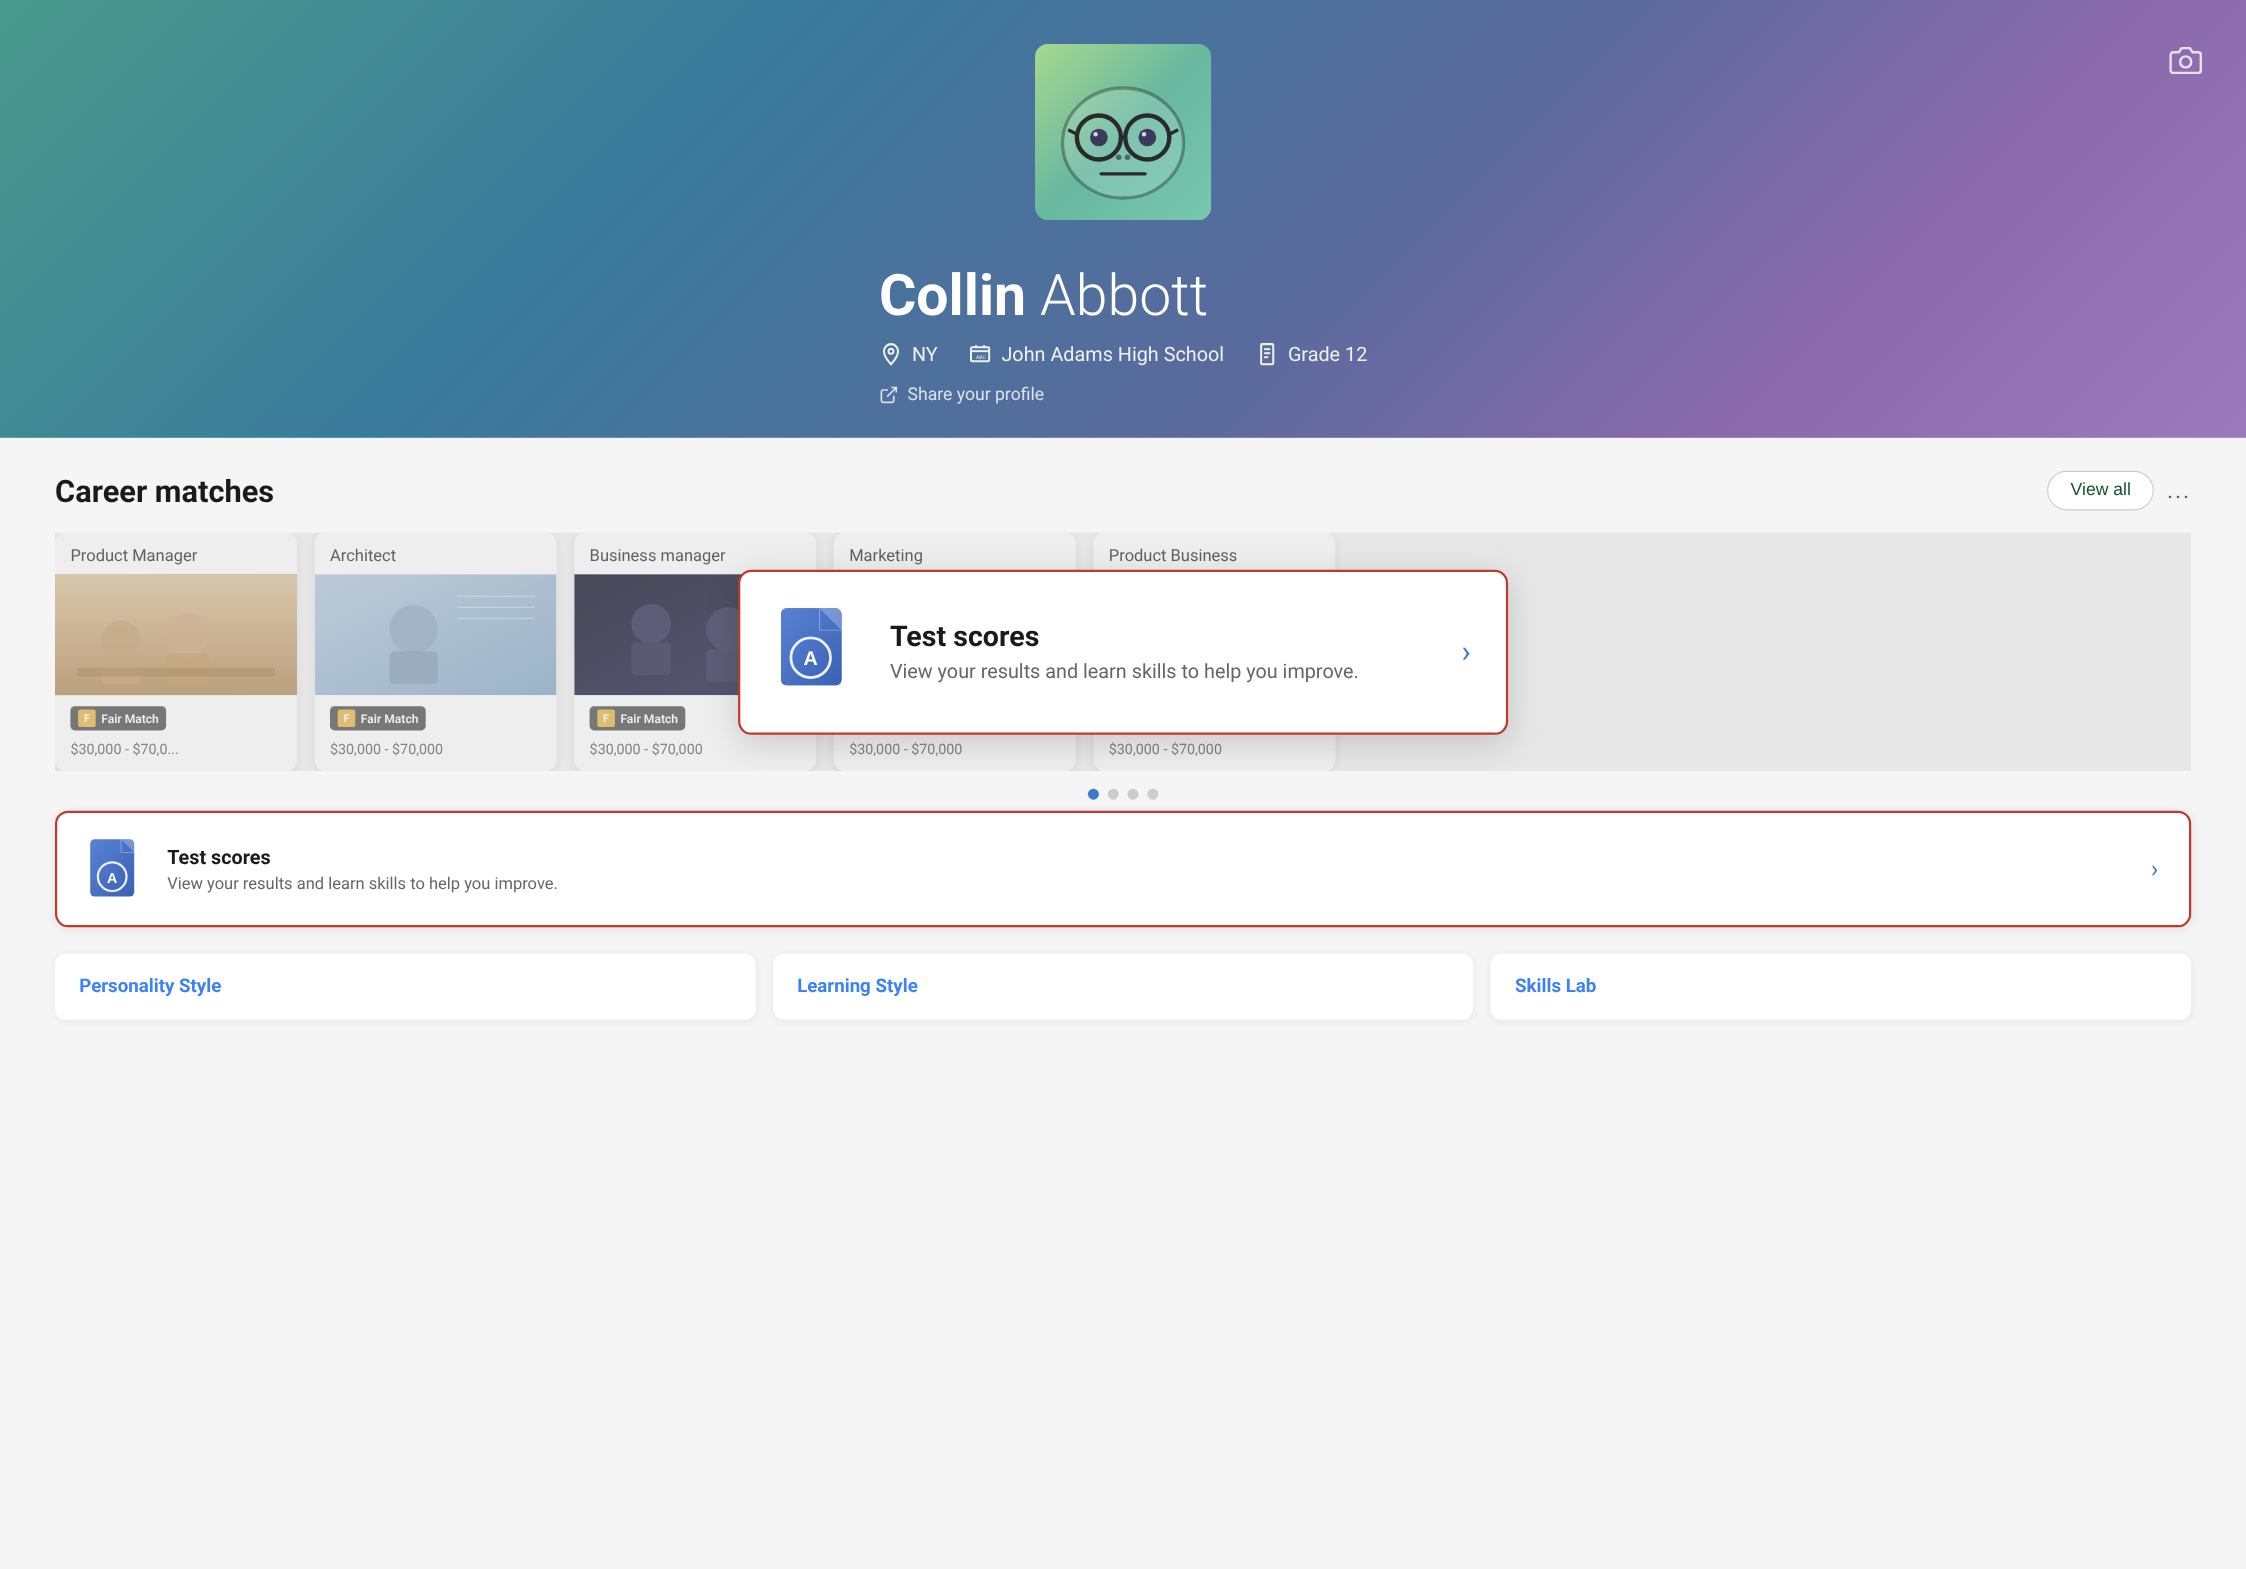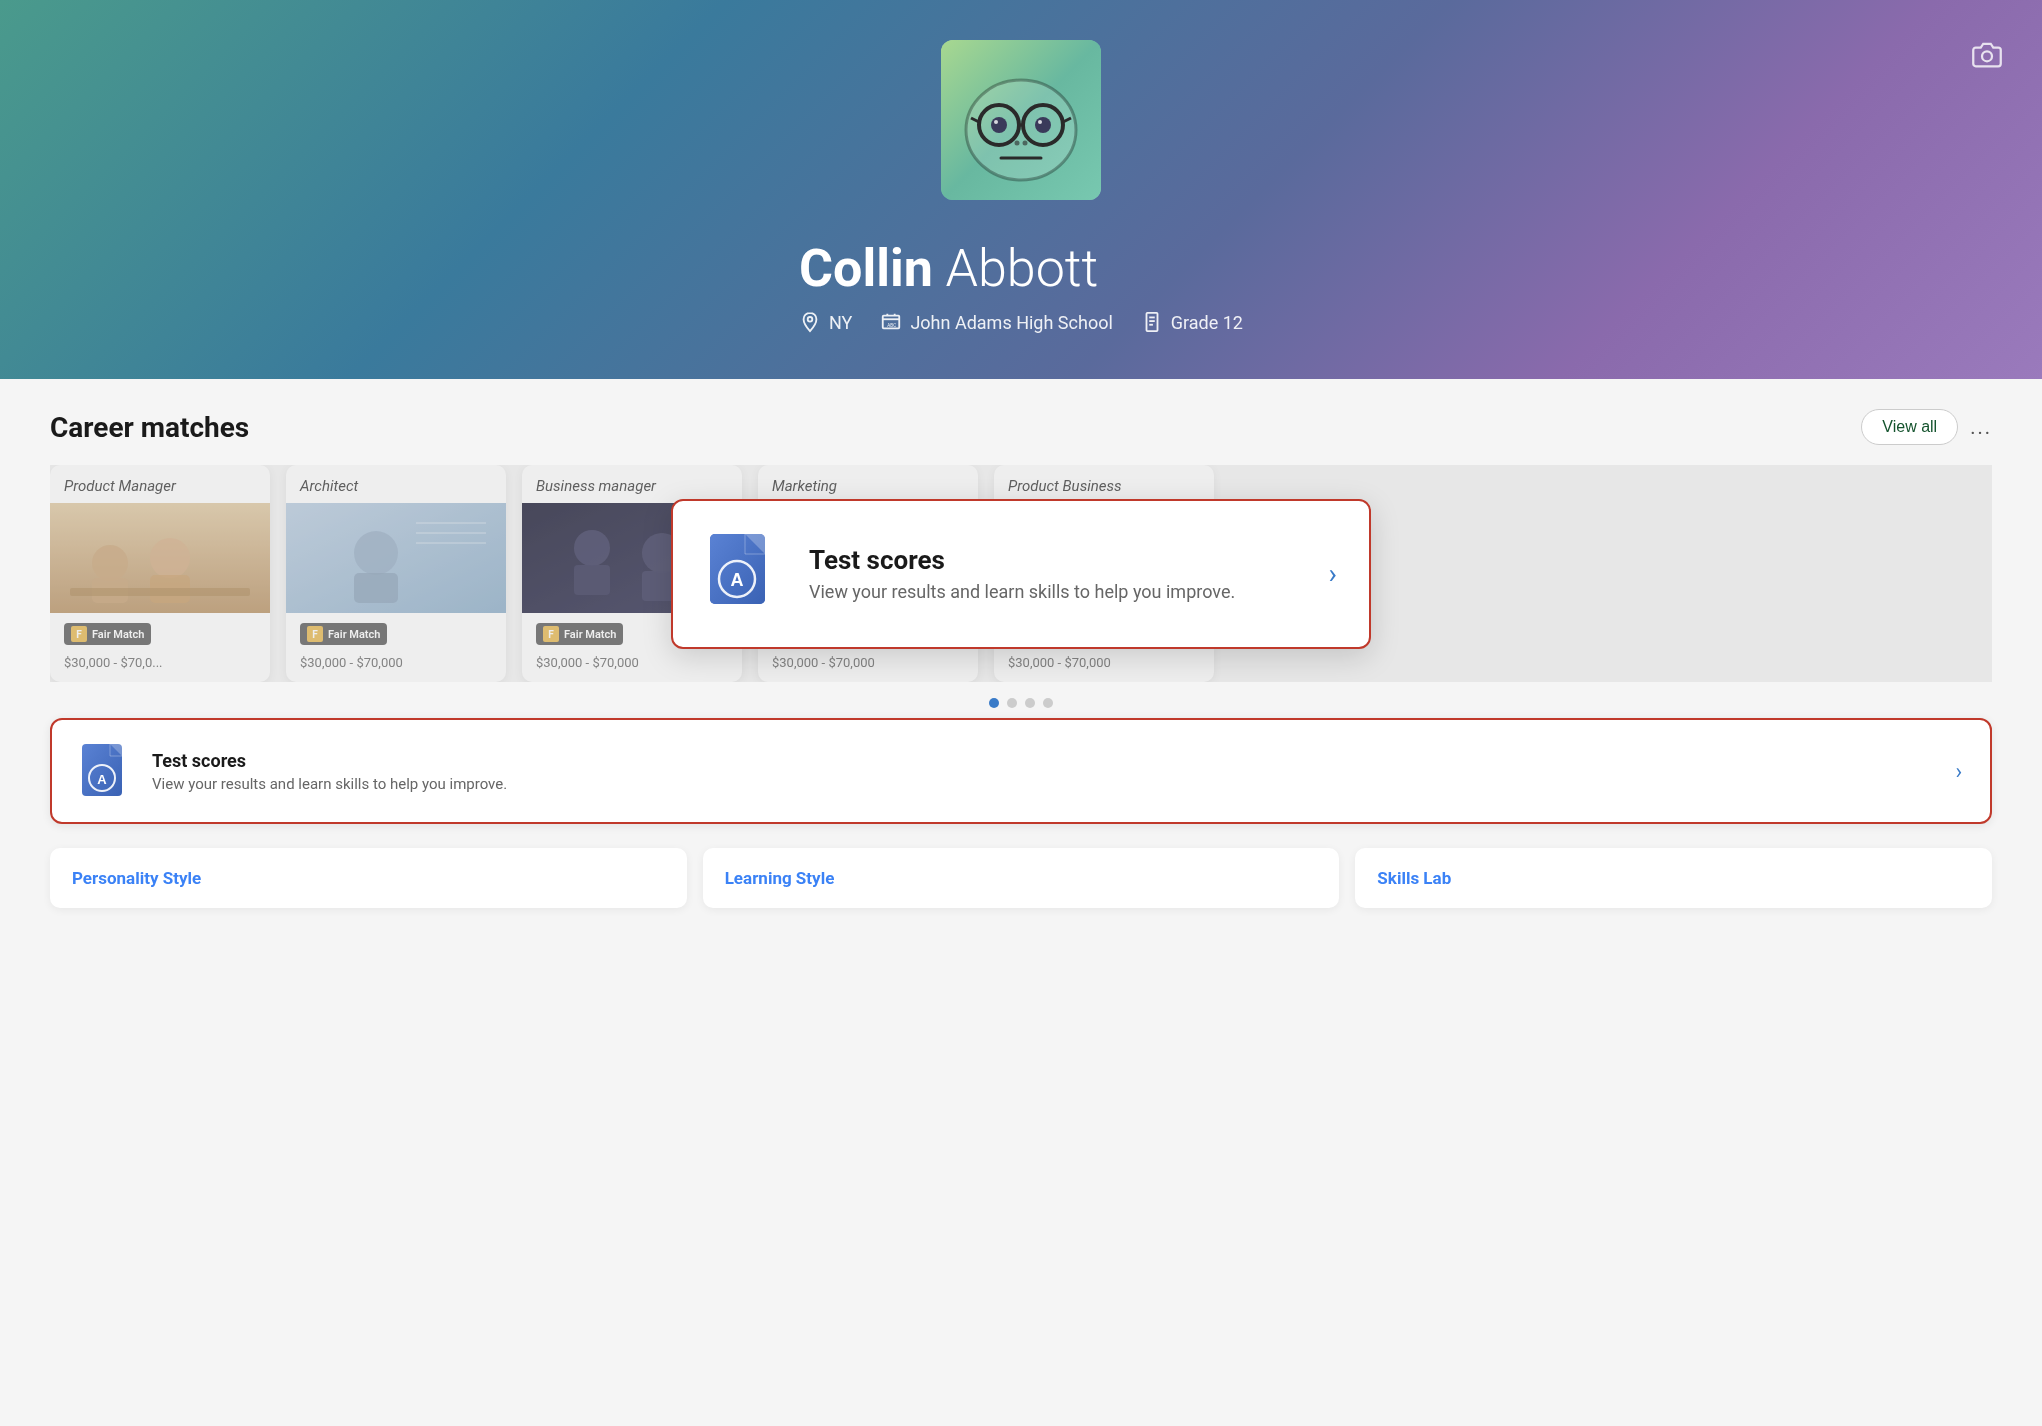--- a/index.html
+++ b/index.html
@@ -149,21 +149,20 @@
       background: white;
       border-radius: 10px;
       overflow: hidden;
       box-shadow: 0 2px 8px rgba(0,0,0,0.08);
     }
 
     .career-card-title {
       padding: 12px 14px 8px;
       font-size: 15px;
       color: #333;
-      font-style: italic;
     }
 
     .career-card-footer {
       padding: 10px 14px;
       display: flex;
       align-items: center;
       justify-content: space-between;
     }
 
     .fair-match-badge {
@@ -412,20 +411,28 @@
       </div>
       <div class="meta-item">
         <svg class="meta-icon" viewBox="0 0 24 24" fill="none" stroke="white" stroke-width="2">
           <rect x="6" y="2" width="12" height="20" rx="1"></rect>
           <line x1="9" y1="7" x2="15" y2="7"></line>
           <line x1="9" y1="11" x2="15" y2="11"></line>
           <line x1="9" y1="15" x2="13" y2="15"></line>
         </svg>
         <span>Grade 12</span>
       </div>
+    </div>
+    <div class="share-profile">
+      <svg width="18" height="18" viewBox="0 0 24 24" fill="none" stroke="rgba(255,255,255,0.8)" stroke-width="2">
+        <path d="M18 13v6a2 2 0 01-2 2H5a2 2 0 01-2-2V8a2 2 0 012-2h6"></path>
+        <polyline points="15,3 21,3 21,9"></polyline>
+        <line x1="10" y1="14" x2="21" y2="3"></line>
+      </svg>
+      <span>Share your profile</span>
     </div>
   </div>
 
   <div class="camera-icon-container">
     <svg width="30" height="30" viewBox="0 0 24 24" fill="none" stroke="rgba(255,255,255,0.8)" stroke-width="1.8">
       <path d="M23 19a2 2 0 01-2 2H3a2 2 0 01-2-2V8a2 2 0 012-2h4l2-3h6l2 3h4a2 2 0 012 2z"></path>
       <circle cx="12" cy="13" r="4"></circle>
     </svg>
   </div>
 </div>

